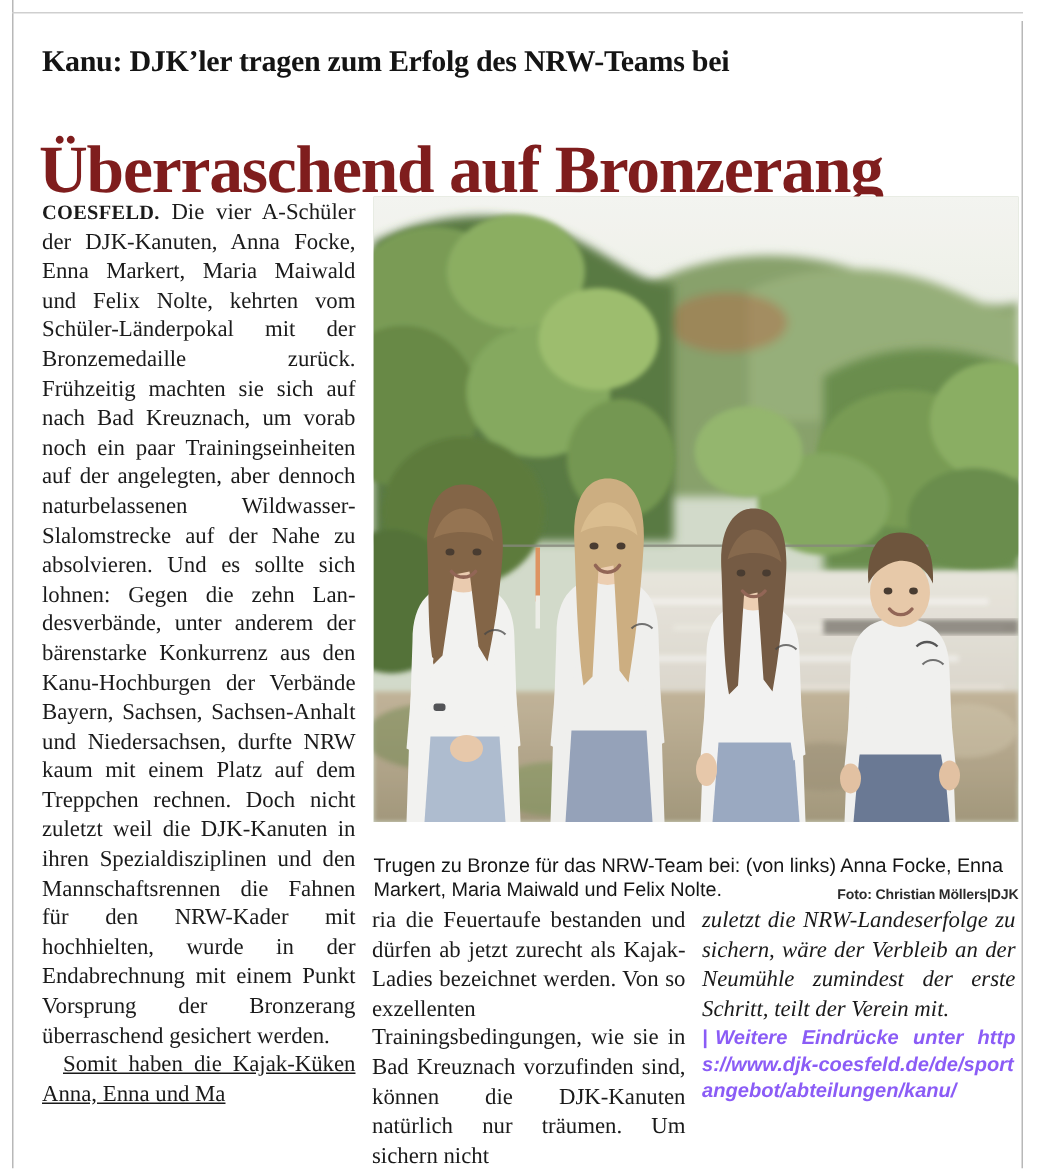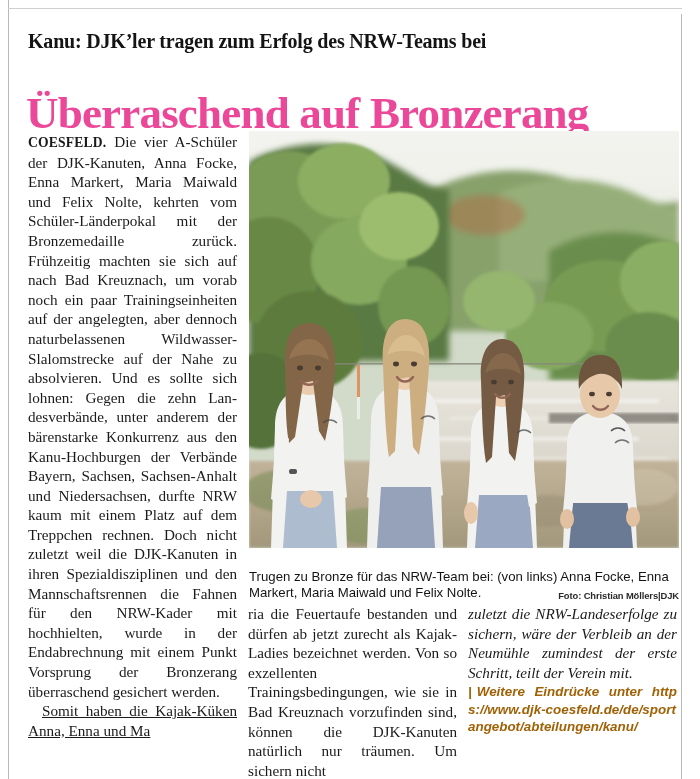--- a/index.html
+++ b/index.html
@@ -70,21 +70,21 @@
   .headline {
     position: absolute;
     left: 26px;
     top: 58px;
     width: 646px;
     font-family: "Liberation Serif", serif;
     font-size: 45px;
     font-weight: 700;
     line-height: 50px;
     letter-spacing: -0.8px;
-    color: #ec4899;
+    color: #7f1d1d;
     white-space: nowrap;
   }
 
   
   .col {
     position: absolute;
     font-family: "Liberation Serif", serif;
     font-size: 15.2px;
     line-height: 19.6px;
     text-align: justify;
@@ -128,21 +128,21 @@
     letter-spacing: 0.2px;
   }
 
   
   .teaser {
     font-family: "Liberation Sans", sans-serif;
     font-size: 13.4px;
     line-height: 17.4px;
     font-weight: 700;
     text-align: justify;
-    color: #a16207;
+    color: #8b5cf6;
     margin-top: 1px;
     word-break: break-all;
   }
   .teaser .pipe {
     font-weight: 700;
     padding-right: 5px;
   }
 
   
   .photo {

